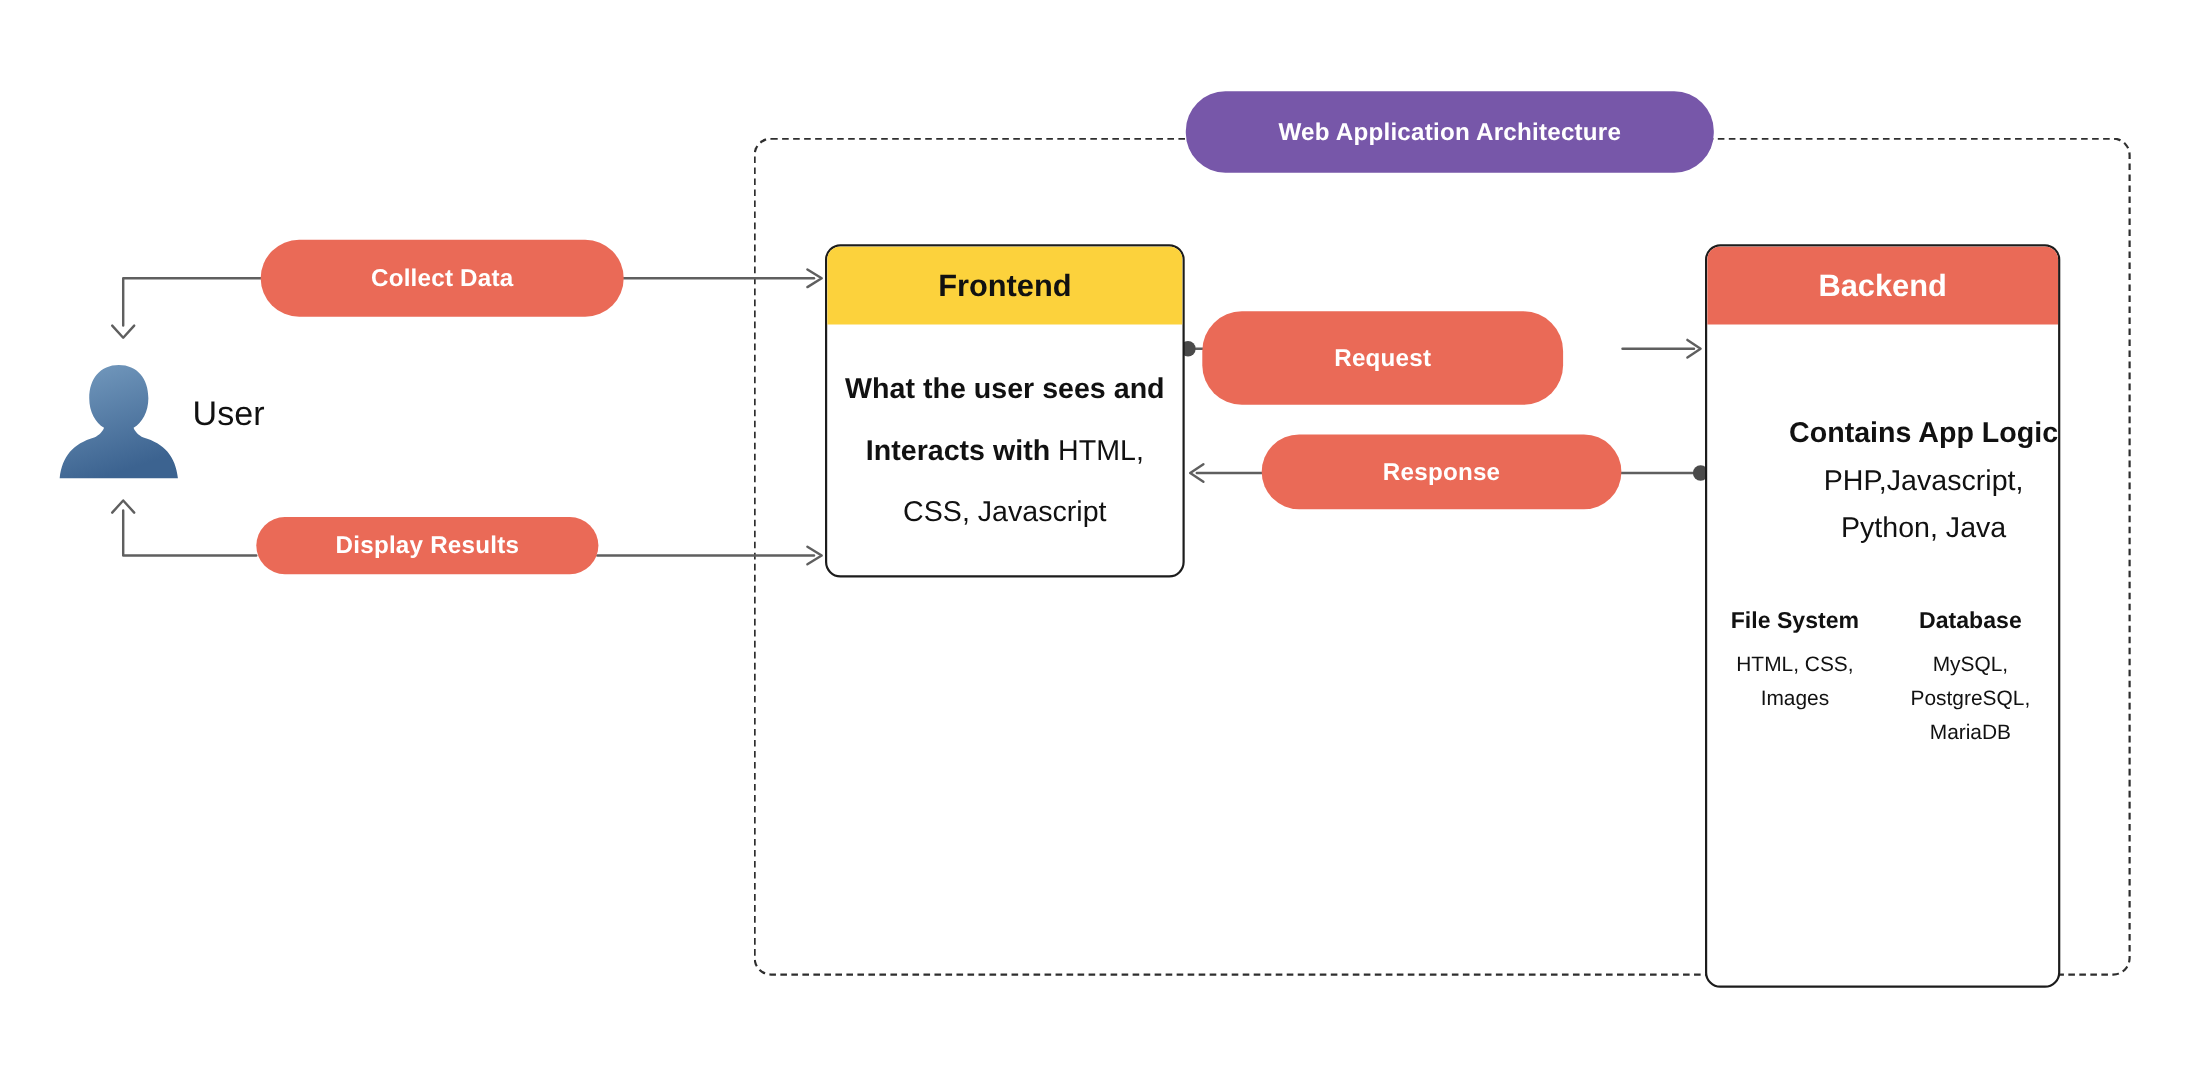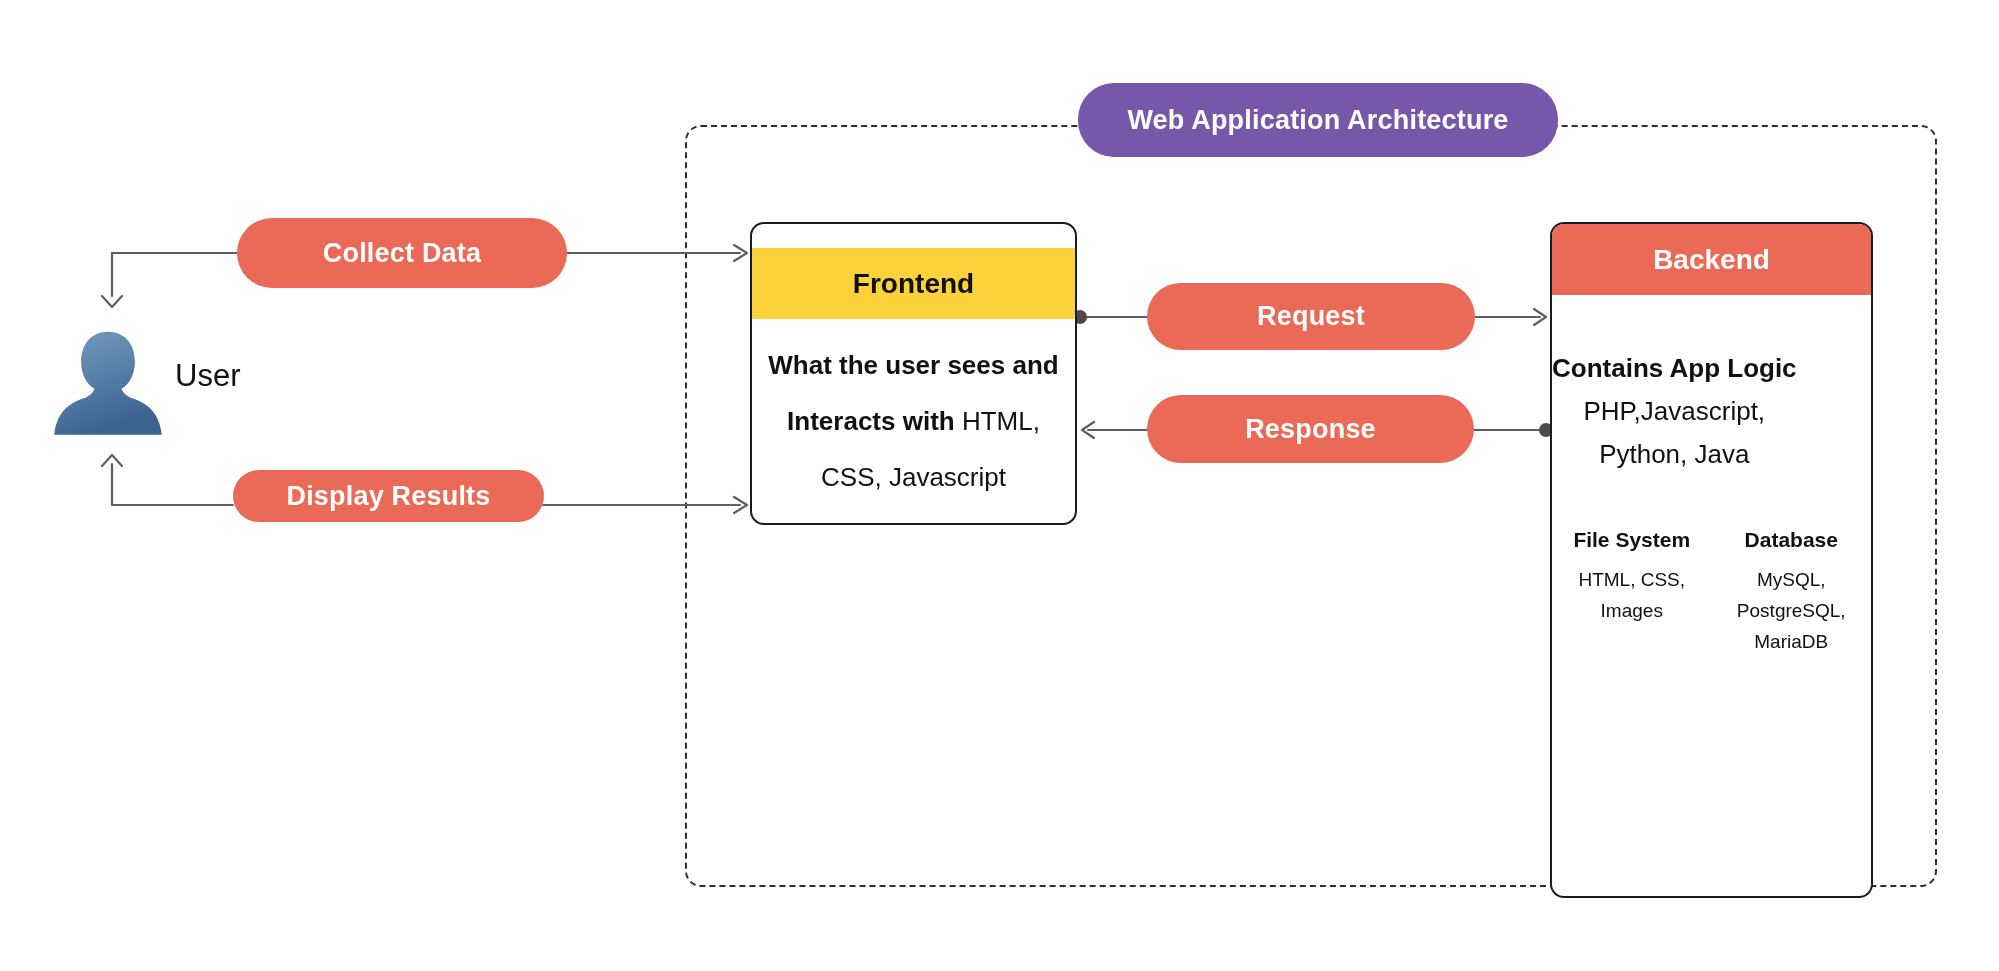--- a/index.html
+++ b/index.html
@@ -13,52 +13,52 @@
 
   .connectors{position:absolute;inset:0;width:100%;height:100%;}
 
   .dashed-region{
     position:absolute;left:685px;top:125px;width:1252px;height:762px;
     border:2px dashed #2e2e2e;border-radius:16px;
   }
 
   .pill{
     position:absolute;display:flex;align-items:center;justify-content:center;
-    background:var(--red);color:#fff;font-weight:700;font-size:27px;
+    background:var(--red);color:#fff;font-weight:700;font-size:22px;
     border-radius:36px;letter-spacing:.2px;
   }
   .pill.title-pill{background:var(--purple);}
 
   .title-pill{left:1078px;top:83px;width:480px;height:74px;}
   .collect-pill{left:237px;top:218px;width:330px;height:70px;}
   .display-pill{left:233px;top:470px;width:311px;height:52px;}
-  .request-pill{left:1147px;top:283px;width:328px;height:67px;}
+  .request-pill{left:1093px;top:283px;width:328px;height:85px;}
   .response-pill{left:1147px;top:395px;width:327px;height:68px;}
 
   .node{
     position:absolute;background:#fff;border:2px solid var(--ink);
     border-radius:14px;overflow:hidden;display:flex;flex-direction:column;
   }
   .frontend-box{left:750px;top:222px;width:327px;height:303px;}
   .backend-box{left:1550px;top:222px;width:323px;height:676px;}
 
   .node-header{
     flex:0 0 71px;display:flex;align-items:center;justify-content:center;
     font-weight:700;font-size:28px;
   }
-  .frontend-box .node-header{background:var(--yellow);color:#111;margin-top:24px;}
+  .frontend-box .node-header{background:var(--yellow);color:#111;}
   .backend-box .node-header{background:var(--red);color:#fff;}
 
   .frontend-body{
     flex:1;display:flex;flex-direction:column;align-items:center;justify-content:center;
     font-size:26px;line-height:44px;text-align:center;color:#111;gap:12px;
   }
   .frontend-body .b{font-weight:700;}
 
-  .backend-body{flex:1;display:flex;flex-direction:column;align-items:flex-start;color:#111;}
+  .backend-body{flex:1;display:flex;flex-direction:column;align-items:flex-end;color:#111;margin-top:25px;}
   .logic-block{margin-top:52px;text-align:center;font-size:26px;line-height:43px;}
   .logic-heading{font-weight:700;}
 
   .webserver-pill{
     margin-top:42px;width:262px;height:67px;border-radius:34px;
     background:var(--red);color:#fff;font-weight:700;font-size:27px;
     display:flex;align-items:center;justify-content:center;
   }
 
   .storage-row{margin-top:52px;width:100%;display:flex;}

